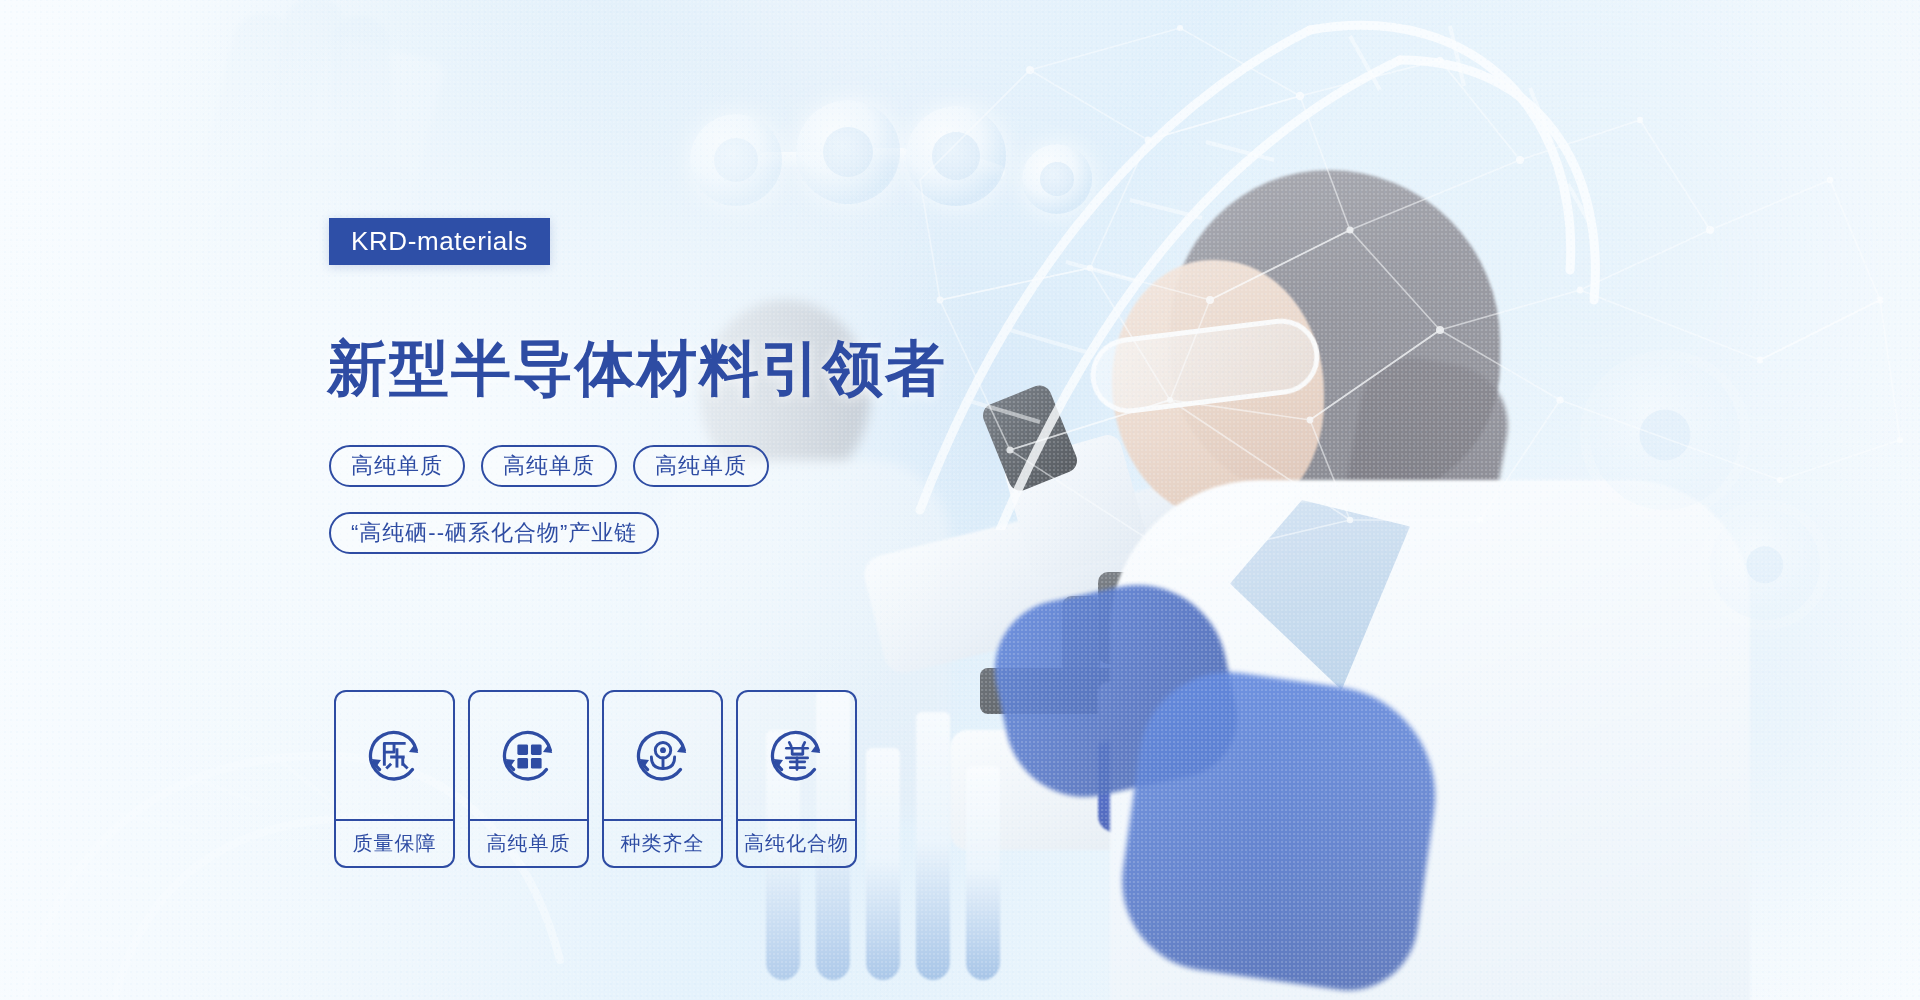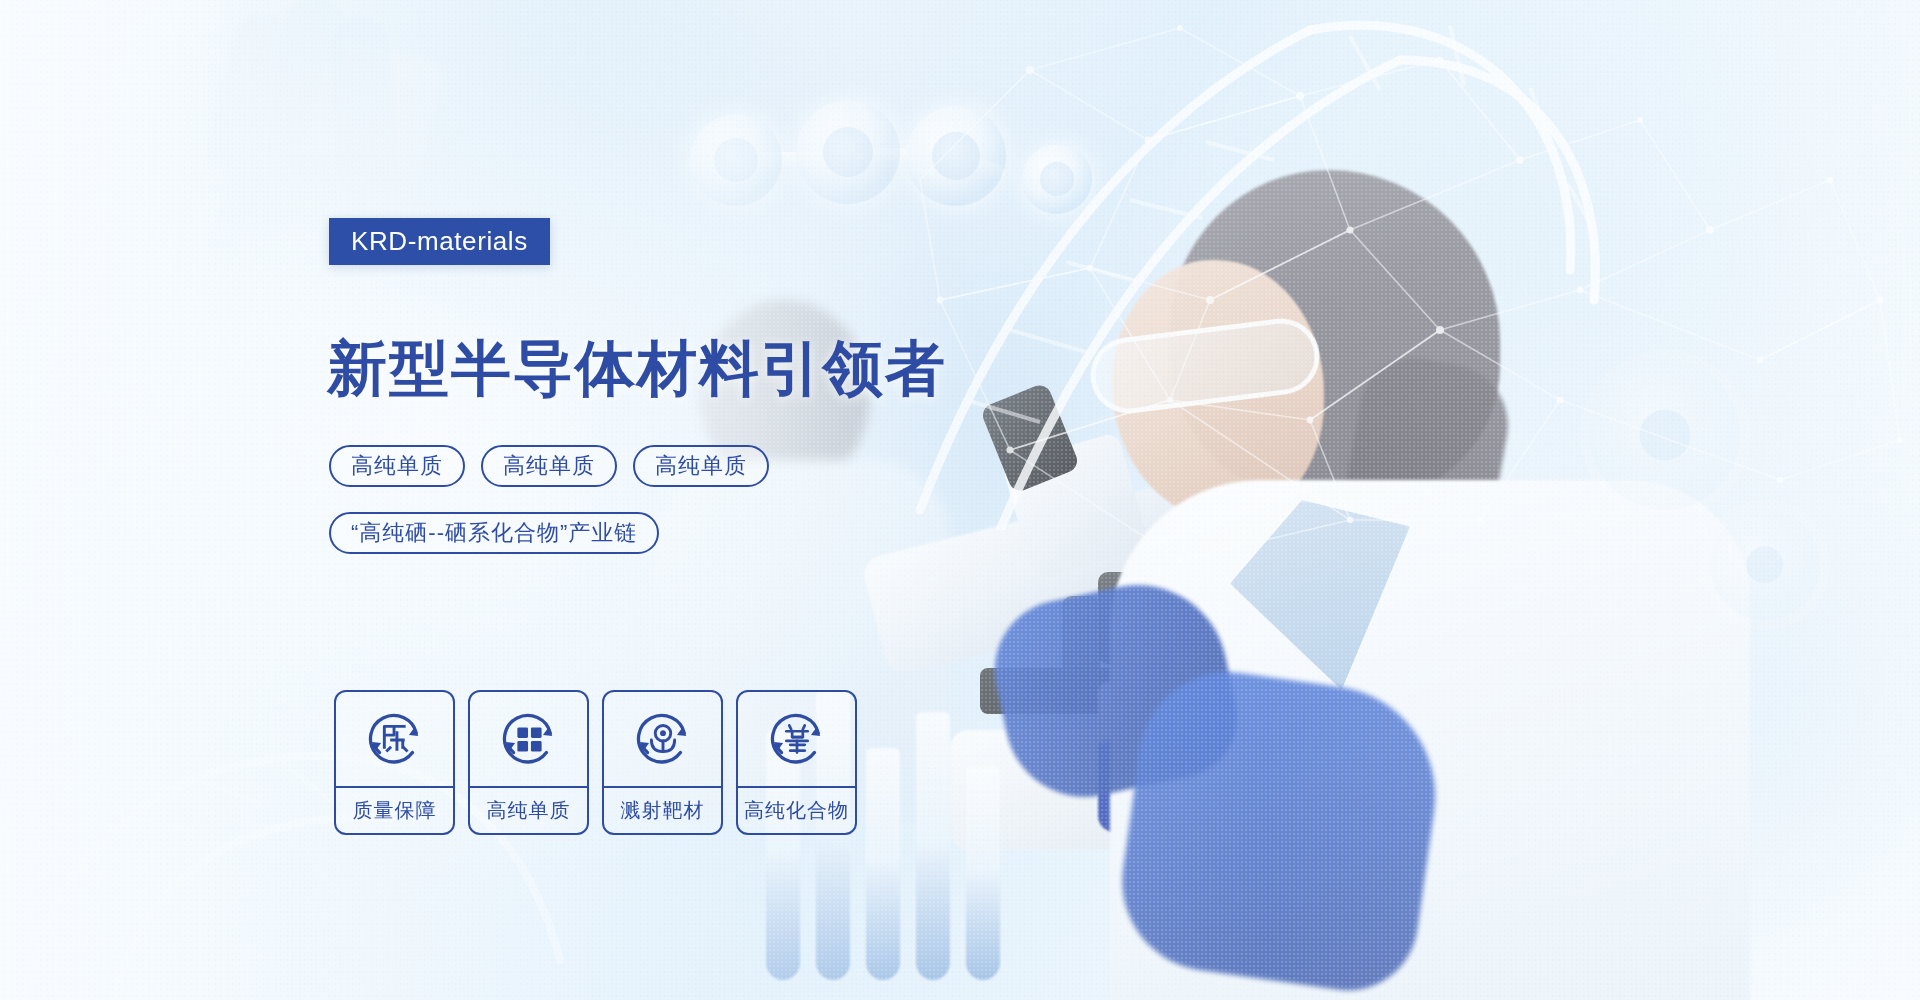--- a/index.html
+++ b/index.html
@@ -268,21 +268,21 @@
     border:2px solid #2e4ca3;border-radius:21px;
     color:#2e4ca3;font-size:22px;letter-spacing:1px;
     background:rgba(255,255,255,.28);
     white-space:nowrap;
     font-family:"Liberation Sans","DejaVu Sans",sans-serif;
     margin-top:20px;
   }
 
   .feature-row{position:absolute;left:334px;top:690px;display:flex;gap:13px;}
   .feature-card{
-    width:121px;height:145px;
+    width:121px;height:178px;
     border:2px solid #2e4ca3;border-radius:12px;
     background:rgba(255,255,255,.16);
     display:flex;flex-direction:column;align-items:center;
     overflow:hidden;
   }
   .fc-icon{
     flex:1;display:flex;align-items:center;justify-content:center;width:100%;
   }
   .fc-icon svg{width:62px;height:62px;display:block;}
   .fc-label{
@@ -542,21 +542,21 @@
             <path d="M12 44 l-4 -9 9.6 1.2 z" fill="#2e4ca3"></path>
             <g fill="none" stroke="#2e4ca3" stroke-width="3" stroke-linecap="round" stroke-linejoin="round">
               <circle cx="32" cy="26" r="8"></circle>
               <circle cx="32" cy="26" r="3" fill="#2e4ca3" stroke="none"></circle>
               <path d="M32 34 v10"></path>
               <path d="M20 33 c0 9 5 12 12 12"></path>
               <path d="M44 33 c0 9 -5 12 -12 12"></path>
             </g>
           </svg>
         </div>
-        <div class="fc-label">溅射靶材</div>
+        <div class="fc-label">种类齐全</div>
       </div>
 
       <div class="feature-card">
         <div class="fc-icon">
           <svg viewBox="0 0 64 64" aria-hidden="true">
             <g fill="none" stroke="#2e4ca3" stroke-width="3.4" stroke-linecap="round">
               <path d="M54 26 A24 24 0 1 0 50 46"></path>
               <path d="M10 38 A24 24 0 0 0 16 46"></path>
             </g>
             <path d="M52 20 l4 9 -9.6 -1.2 z" fill="#2e4ca3"></path>

